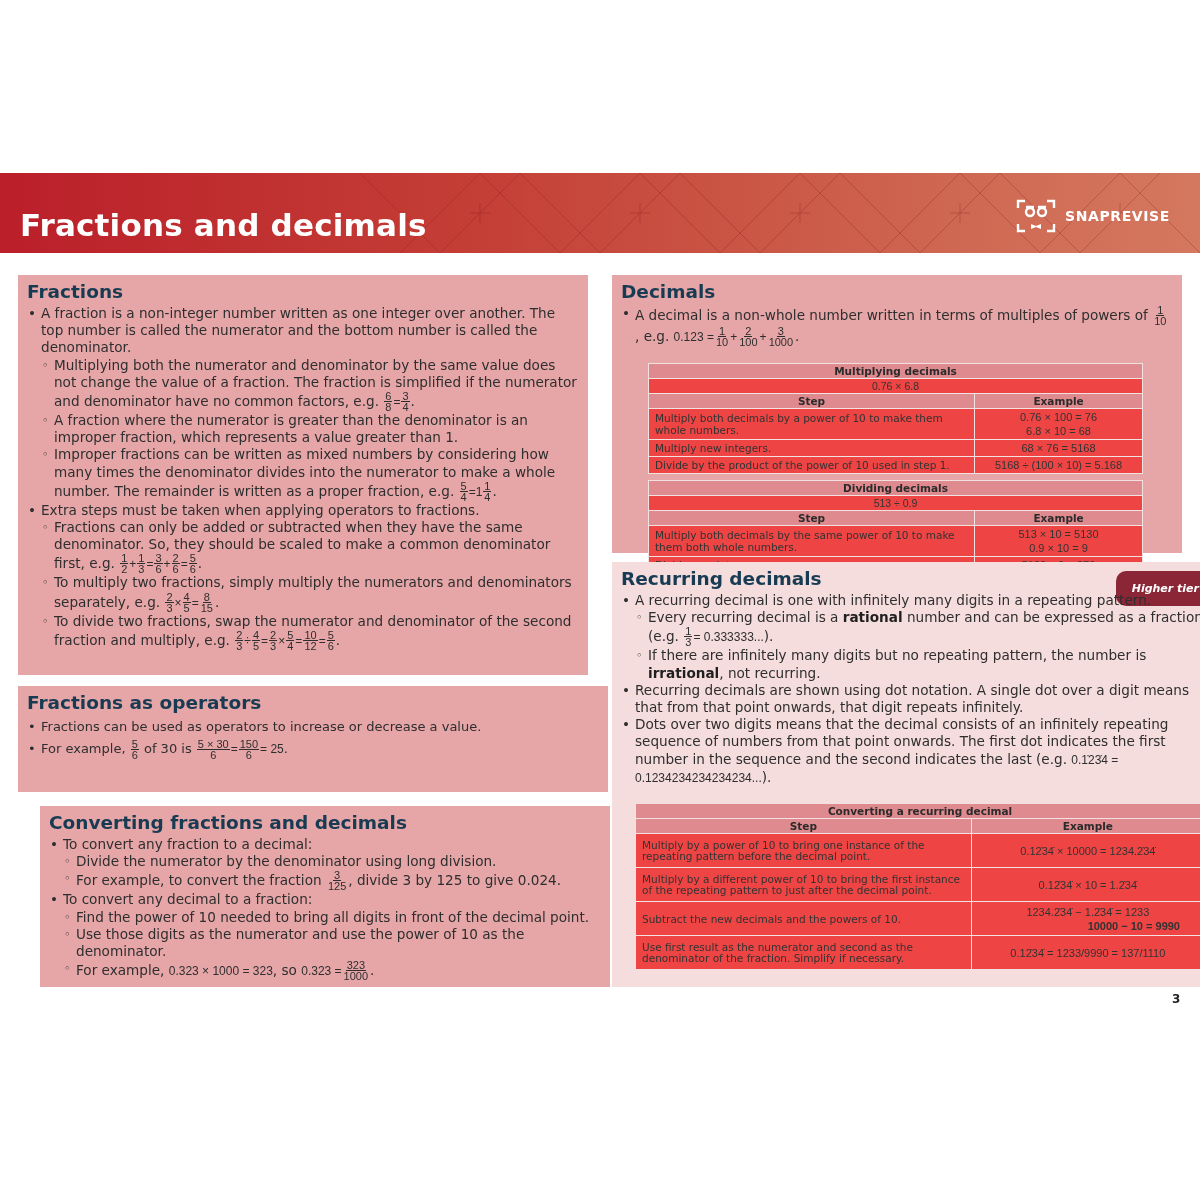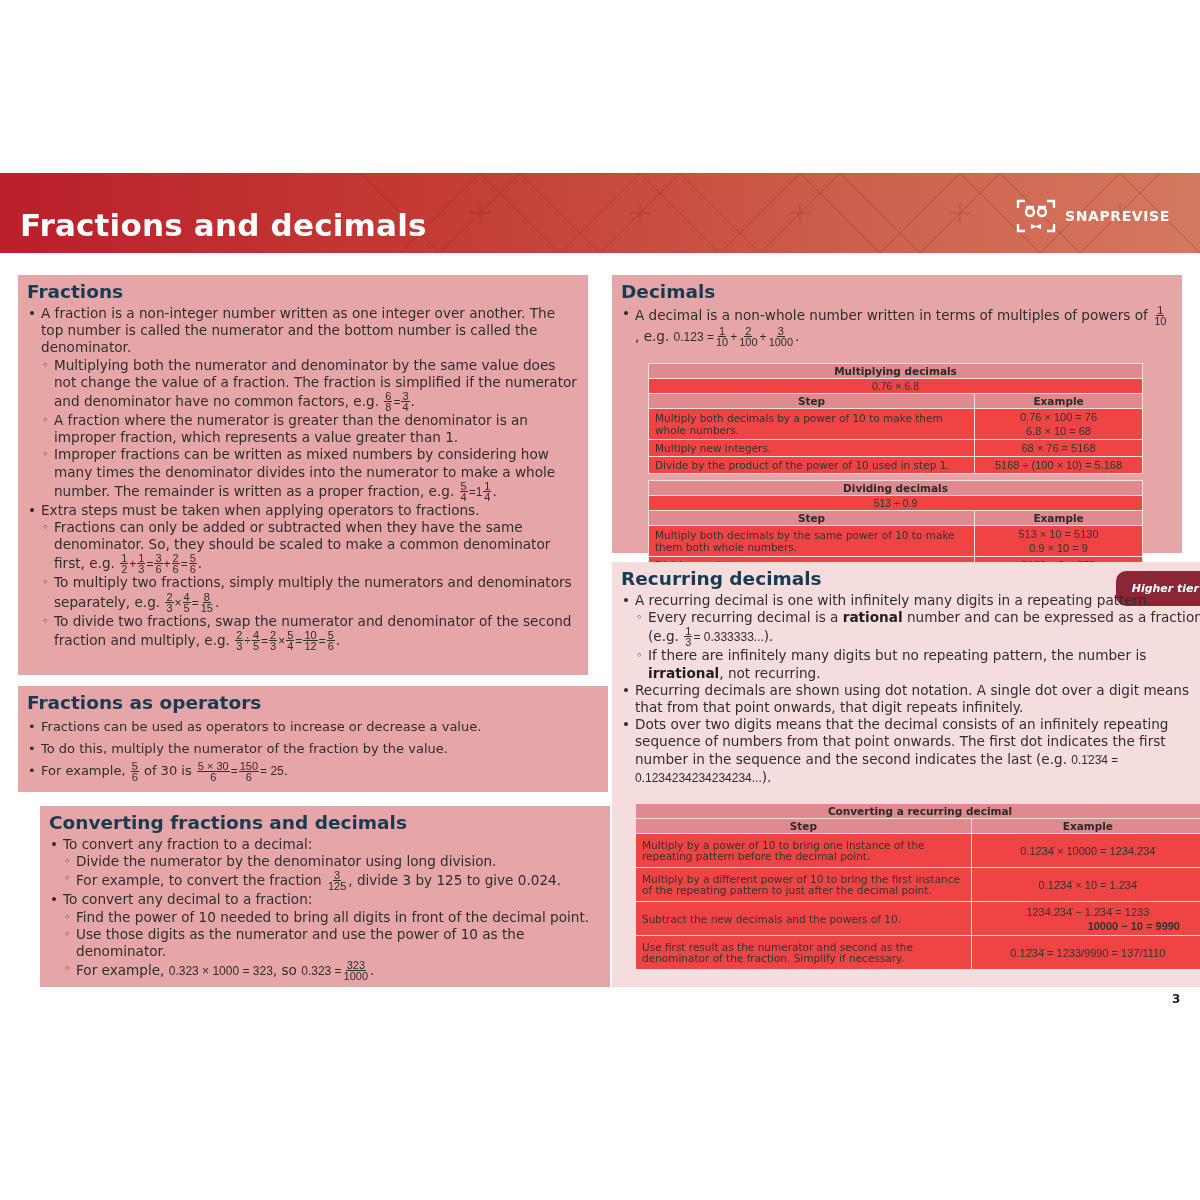--- a/index.html
+++ b/index.html
@@ -157,21 +157,20 @@
             </span>.</li>
       </ul>
     </li>
   </ul>
 </div>
 
 <div class="panel ops" style="left:18px; top:686px; width:590px; height:106px;">
   <h2>Fractions as operators</h2>
   <ul class="l1">
     <li><span>Fractions can be used as operators to increase or decrease a value.</span></li>
-    <li><span>To do this, multiply the numerator of the fraction by the value.</span></li>
     <li><span>For example,</span>
       <span class="frac">
           <span class="n">5</span>
           <span class="d">6</span>
         </span>
       <span>of 30 is</span>
       <span class="frac">
           <span class="n">5 × 30</span>
           <span class="d">6</span>
         </span><span class="math">=</span><span class="frac">

